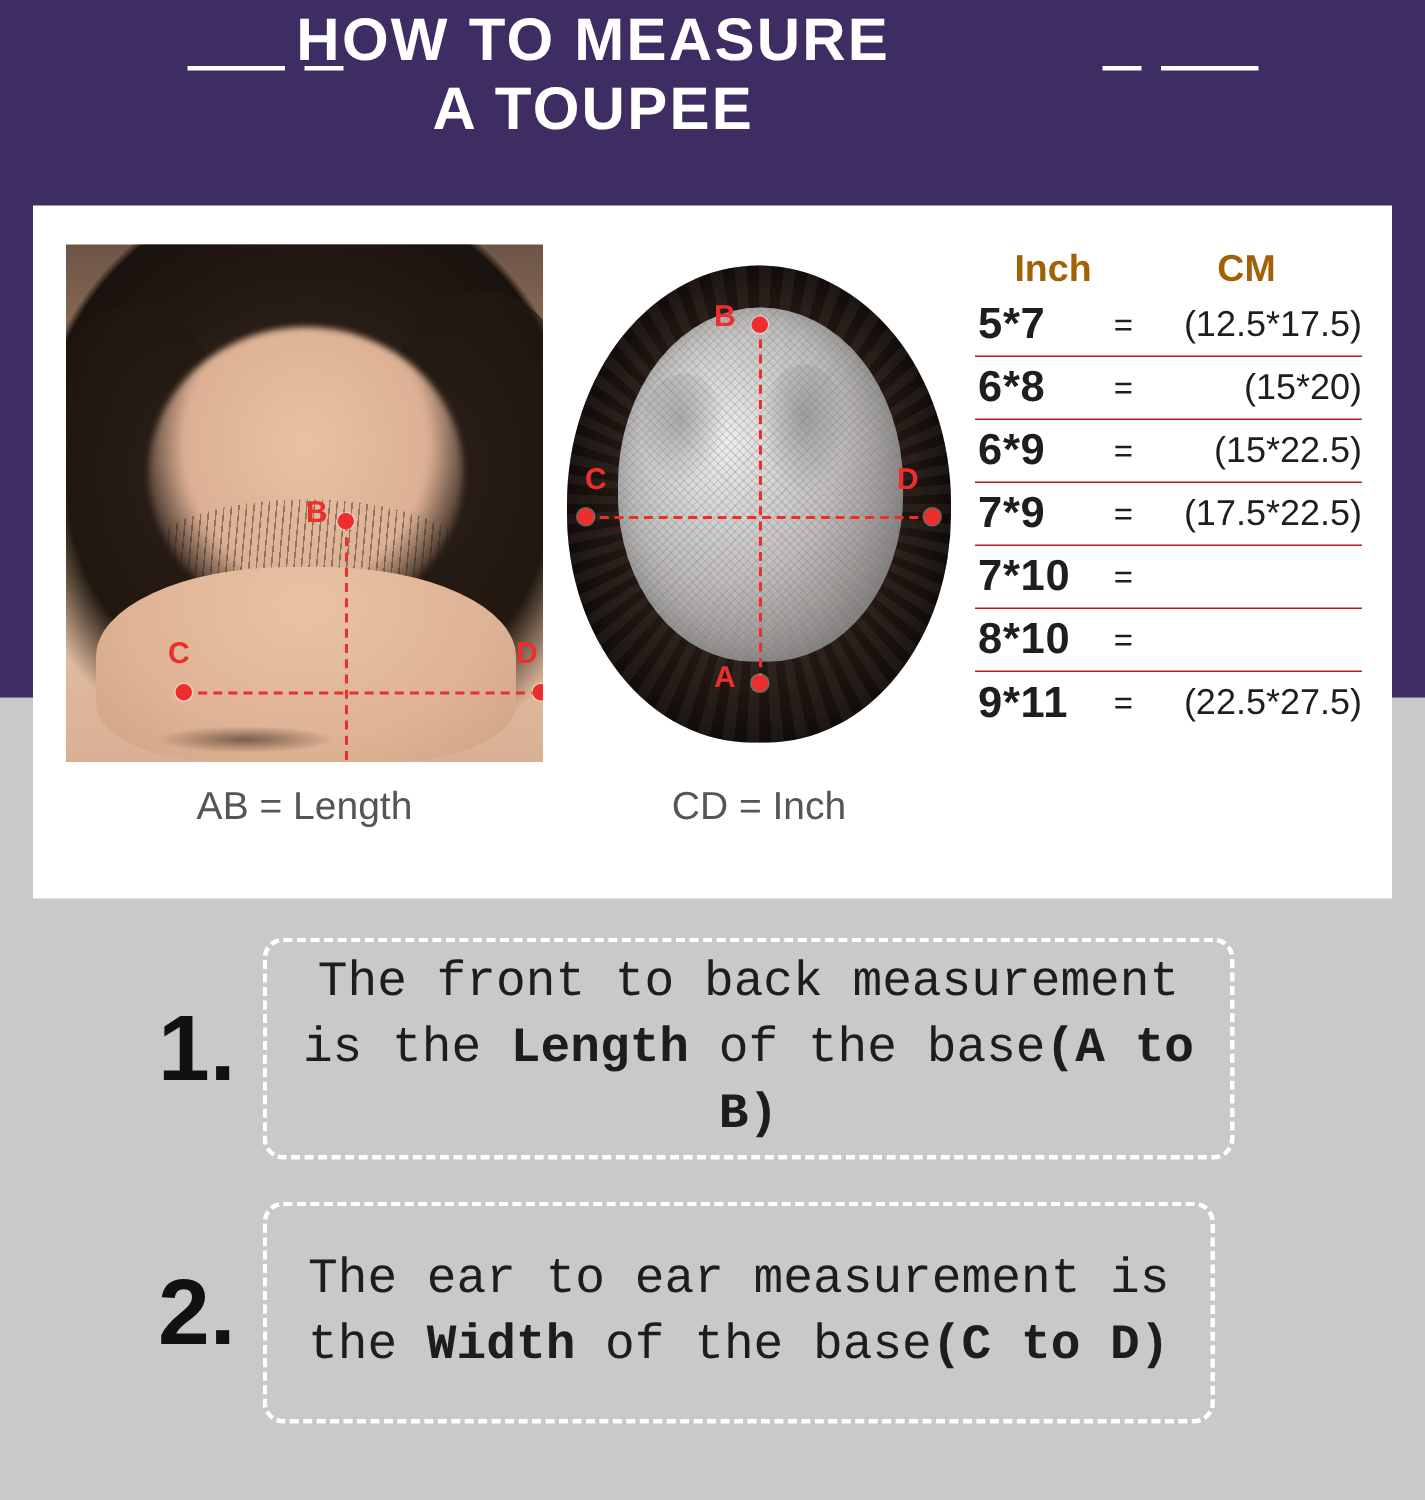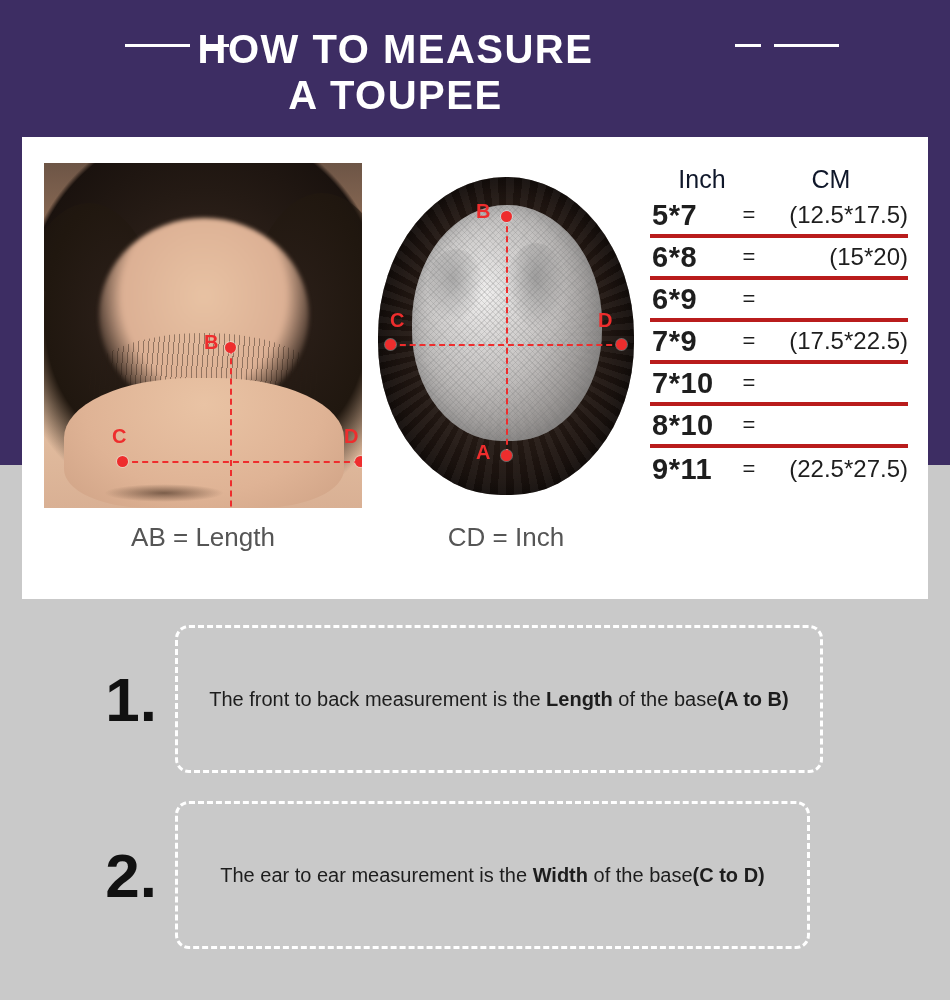--- a/index.html
+++ b/index.html
@@ -10,21 +10,21 @@
     overflow: hidden;
   }
   .page { position: relative; width: 950px; height: 1000px; }
 
   
   .header {
     position: absolute; top: 0; left: 0; width: 950px; height: 465px;
     background: #3d2d63;
   }
   .title-wrap {
-    position: absolute; top: 26px; left: 0; width: 791px;
+    position: absolute; top: 4px; left: 0; width: 791px;
     text-align: center;
   }
   .title-line {
     color: #ffffff;
     font-weight: bold;
     font-size: 40px;
     letter-spacing: 1.5px;
     line-height: 46px;
     text-transform: uppercase;
   }
@@ -163,28 +163,28 @@
     position:absolute; top:80px; left:140px; width:60px; height:86px;
     background: radial-gradient(ellipse at 50% 40%, rgba(120,120,120,.55) 0%, rgba(150,150,150,0) 70%);
     border-radius: 50%;
   }
 
   
   .table-col {
     width: 258px; position: relative; margin-left: 4px; padding-top: 2px;
   }
   .tbl-head {
-    display: flex; color: #0f172a; font-weight: normal; font-size: 25px;
+    display: flex; color: #a16207; font-weight: bold; font-size: 25px;
     padding-bottom: 2px;
   }
   .tbl-head .h-inch { width: 104px; text-align: center; }
   .tbl-head .h-cm { width: 154px; text-align: center; }
   .trow {
     display: flex; align-items: center;
-    border-bottom: 4px solid #b91c1c;
+    border-bottom: 1px solid #b91c1c;
     height: 42px;
   }
   .trow:last-child { border-bottom: none; }
   .t-inch {
     width: 86px; font-size: 29px; color: #1e1e1e; font-weight: bold;
     padding-left: 2px; letter-spacing: .5px;
   }
   .t-eq { width: 26px; font-size: 22px; color: #1e1e1e; text-align: center; }
   .t-cm { width: 146px; font-size: 24px; color: #1e1e1e; text-align: right; }
 
@@ -203,21 +203,21 @@
     border: 3px dashed #ffffff;
     border-radius: 14px;
     padding: 16px 22px;
     min-height: 140px;
     display: flex; align-items: center; justify-content: center;
     text-align: center;
   }
   .step1 .step-box { width: 648px; height: 148px; }
   .step2 .step-box { width: 635px; height: 148px; }
   .step-text {
-    font-size: 20px; color: #1d1d1d; line-height: 44px;
+    font-size: 33px; color: #1d1d1d; line-height: 44px; font-family: Liberation Mono, monospace;
   }
   .step-text b { font-weight: bold; }
 </style>
 </head>
 <body>
 
 <div class="page">
 
   <div class="header">
     <div class="deco deco-left">
@@ -299,20 +299,21 @@
               <div class="t-cm">(12.5*17.5)</div>
             </div>
             <div class="trow">
               <div class="t-inch">6*8</div>
               <div class="t-eq">=</div>
               <div class="t-cm">(15*20)</div>
             </div>
             <div class="trow">
               <div class="t-inch">6*9</div>
               <div class="t-eq">=</div>
+              <div class="t-cm">(15*22.5)</div>
             </div>
             <div class="trow">
               <div class="t-inch">7*9</div>
               <div class="t-eq">=</div>
               <div class="t-cm">(17.5*22.5)</div>
             </div>
             <div class="trow">
               <div class="t-inch">7*10</div>
               <div class="t-eq">=</div>
             </div>

